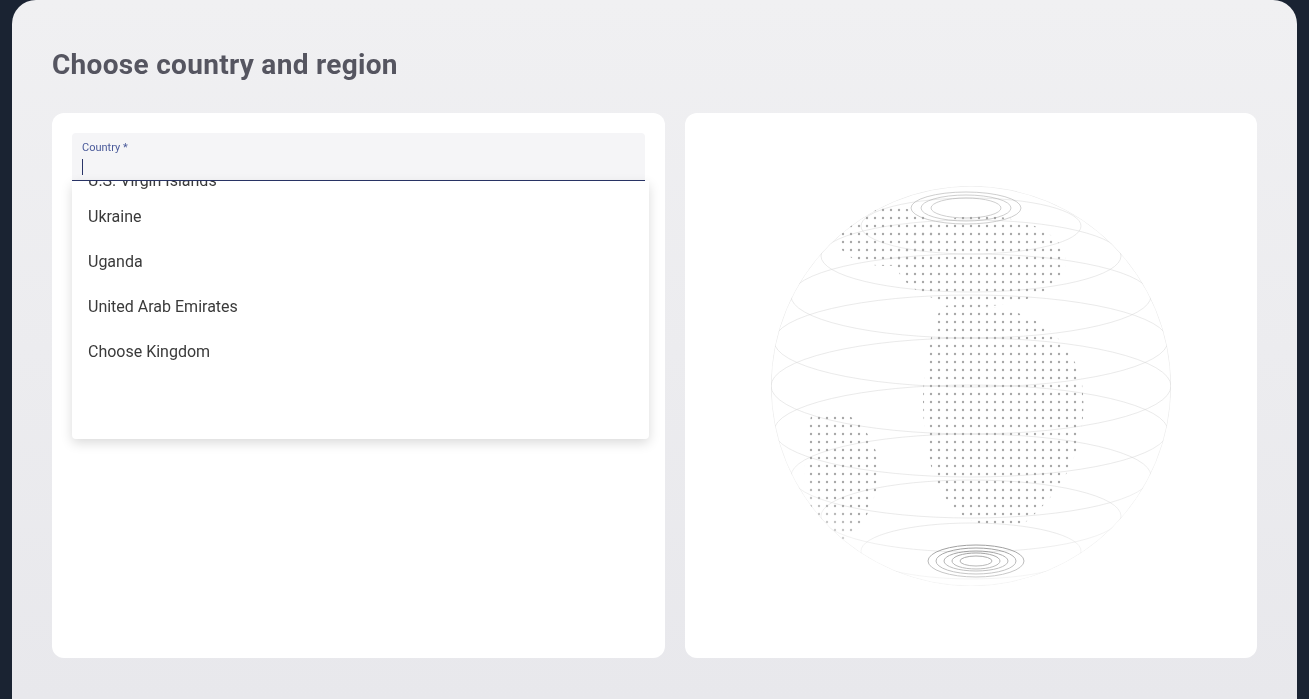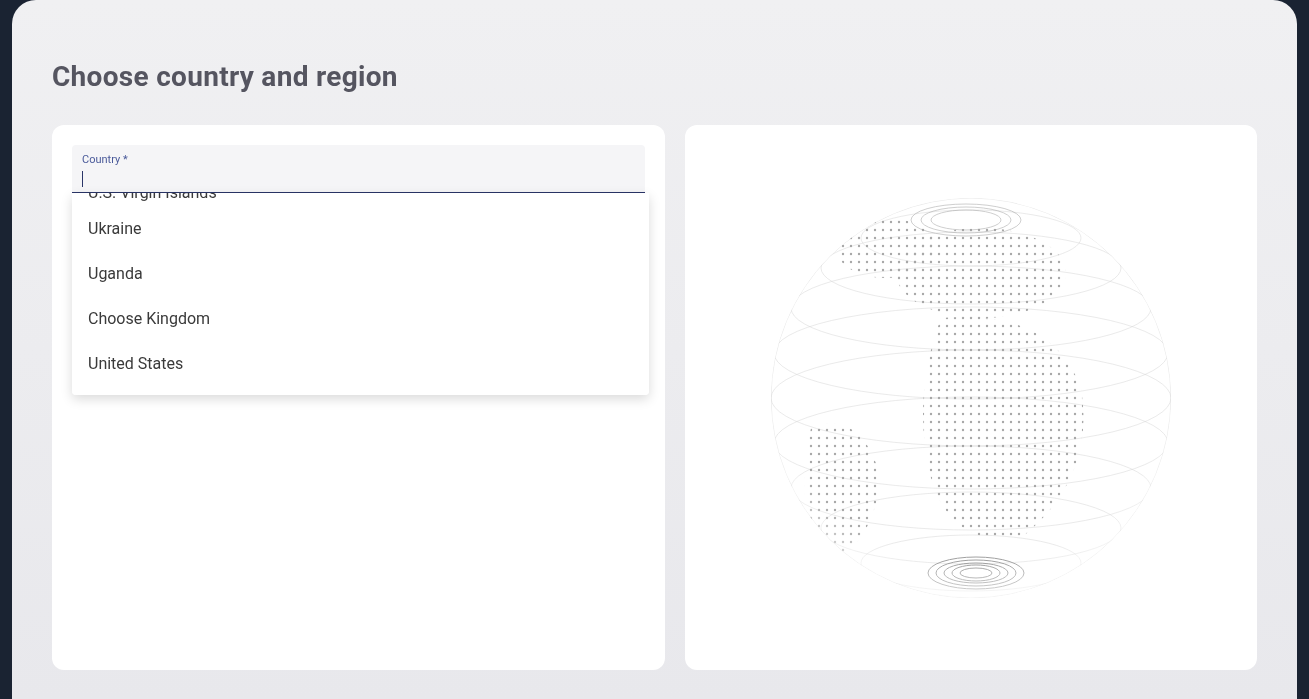--- a/index.html
+++ b/index.html
@@ -18,21 +18,21 @@
     }
     
     .page-container {
       position: absolute;
       top: 0;
       left: 12px;
       right: 12px;
       bottom: 0;
       background: linear-gradient(180deg, #f0f0f2 0%, #e8e8ec 100%);
       border-radius: 24px 24px 0 0;
-      padding: 60px 40px 40px 40px;
+      padding: 48px 40px 40px 40px;
     }
     
     .page-title {
       font-size: 28px;
       font-weight: 700;
       color: #555560;
       margin-bottom: 32px;
       letter-spacing: 0.3px;
     }
     
@@ -99,21 +99,21 @@
     }
     
     .dropdown-panel {
       position: absolute;
       top: 68px;
       left: 20px;
       right: 16px;
       background: #ffffff;
       box-shadow: 0 4px 12px rgba(0,0,0,0.15);
       border-radius: 0 0 4px 4px;
-      height: 202px;
+      height: 258px;
       overflow-y: scroll;
     }
     
     .dropdown-panel::-webkit-scrollbar {
       width: 16px;
     }
     
     .dropdown-panel::-webkit-scrollbar-track {
       background: #f0f0f0;
     }
@@ -171,22 +171,22 @@
           <span class="text-cursor"></span>
           <input type="text" class="country-input" style="position: absolute; top: 0px; left: 0px; opacity: 0;" value="">
         </div>
       </div>
 
       <div class="dropdown-panel">
         <div class="spacer-top" style="height:0px;"></div>
         <div class="dropdown-item item-partial">U.S. Virgin Islands</div>
         <div class="dropdown-item">Ukraine</div>
         <div class="dropdown-item">Uganda</div>
+        <div class="dropdown-item">United Arab Emirates</div>
         <div class="dropdown-item">Choose Kingdom</div>
-        <div class="dropdown-item">United States</div>
         <div style="height:60px;"></div>
       </div>
 
     </div>
 
     <div class="right-panel">
       <div class="globe-illustration">
         <svg class="globe-svg" viewBox="0 0 440 440" xmlns="http://www.w3.org/2000/svg">
           <defs>
             <pattern id="dots" x="0" y="0" width="8" height="8" patternUnits="userSpaceOnUse">

